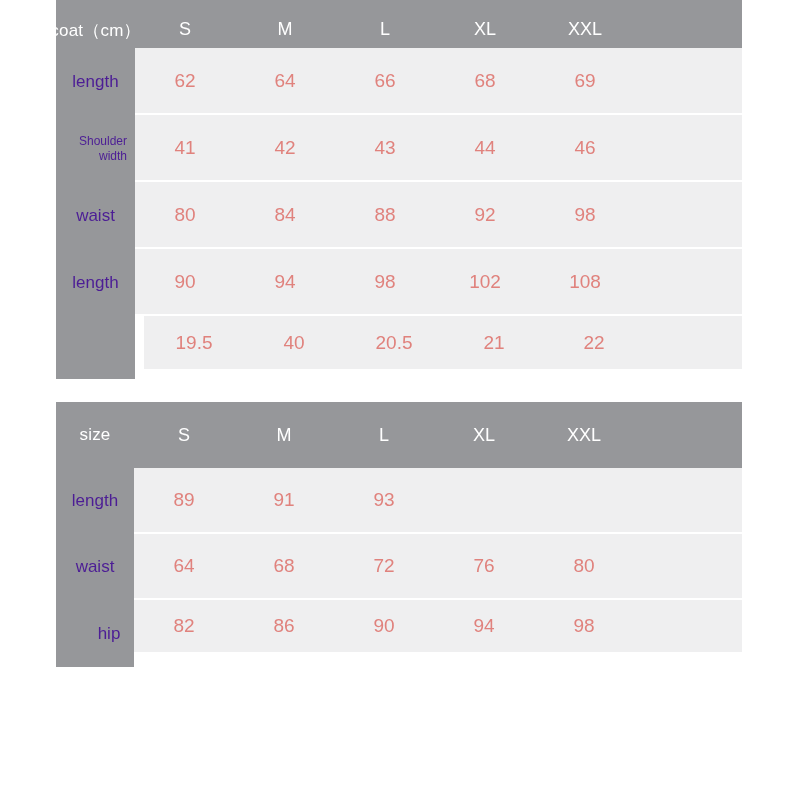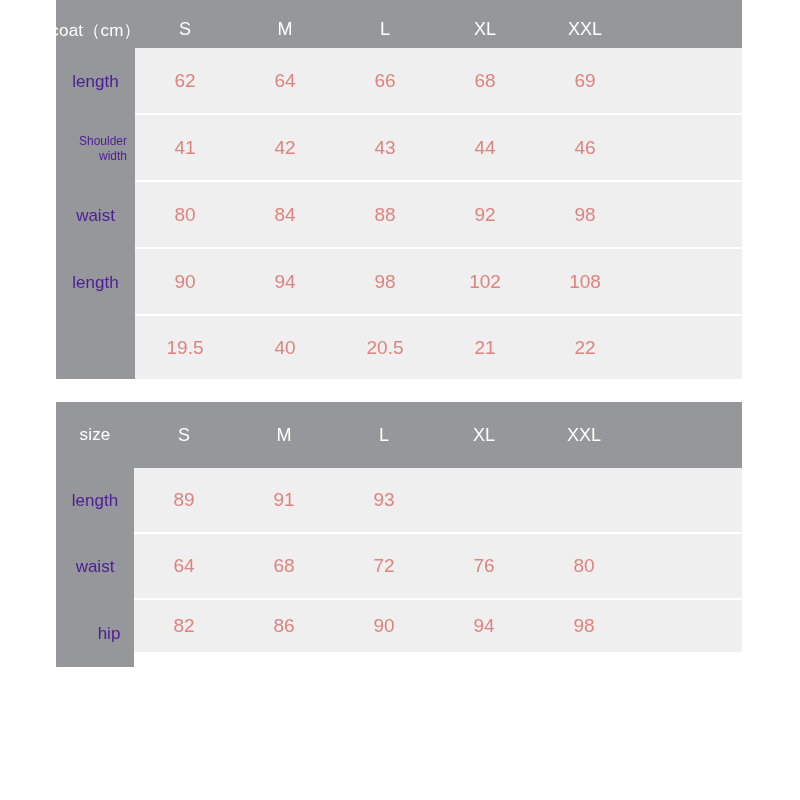--- a/index.html
+++ b/index.html
@@ -113,21 +113,21 @@
   }
 
   
   #coat-table { top: 0px; }
   #coat-table .table-body { height: 331px; }
   #coat-table .label-col { height: 331px; }
   #coat-table .label-cell { height: 67px; }
   #coat-table .label-cell:nth-child(5) { height: 63px; }
   #coat-table .data-col { height: 331px; }
   #coat-table .data-row { height: 67px; }
-  #coat-table .data-row:nth-child(5) { height: 63px; }
+  #coat-table .data-row:nth-child(5) { height: 53px; margin-left: 9px; }
   #coat-table .table-header .size-cols .col { padding-bottom: 2px; }
 
   
   #size-table { top: 402px; border-radius: 24px; }
   #size-table .table-header { height: 66px; }
   #size-table .table-header .corner-label { width: 78px; height: 66px; }
   #size-table .table-header .size-cols { left: 78px; height: 66px; }
   #size-table .table-body { height: 205px; }
   #size-table .label-col { width: 78px; height: 199px; }
   #size-table .label-cell { height: 66px; }

